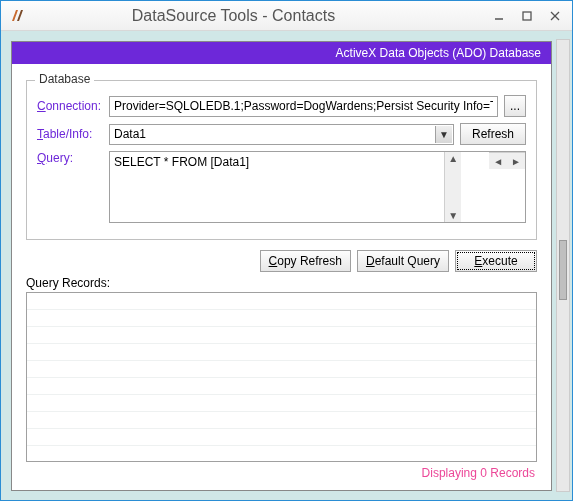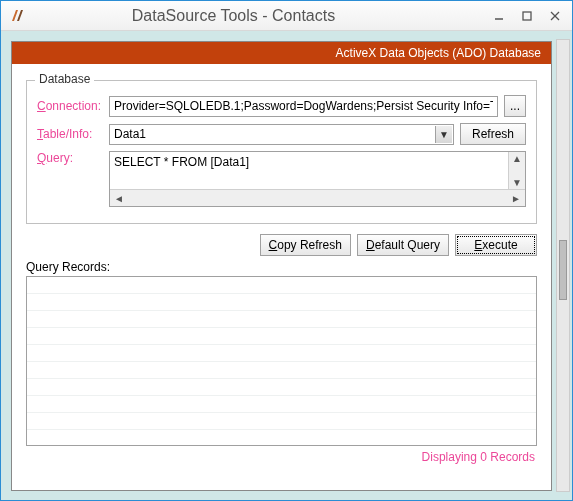--- a/index.html
+++ b/index.html
@@ -66,21 +66,21 @@
   }
 
   
   .panel {
     background: #fff;
     border: 1px solid #888;
     height: 450px;
     display: flex; flex-direction: column;
   }
   .panel-header {
-    background: #c2410c;
+    background: #6d28d9;
     color: #fff;
     font-size: 12px;
     line-height: 20px;
     padding: 1px 10px;
     text-align: right;
   }
   .panel-body {
     flex: 1;
     padding: 8px 14px 19px 14px;
     position: relative;
@@ -103,21 +103,21 @@
     font-size: 12px;
   }
   .row {
     display: flex;
     align-items: center;
     margin-bottom: 6px;
   }
   .lbl {
     width: 72px;
     text-align: left;
-    color: #ec4899;
+    color: #6d28d9;
   }
   .lbl .ak { text-decoration: underline; }
   .field {
     flex: 1;
   }
   input[type="text"], select {
     width: 100%;
     height: 21px;
     border: 1px solid #a0a0a0;
     background: #fff;
@@ -151,25 +151,26 @@
     background: linear-gradient(#efefef,#d7d7d7);
     border-left: 1px solid #a0a0a0;
     display: flex; align-items:center; justify-content:center;
     font-size: 10px; color:#333;
     pointer-events: none;
   }
 
   
   .query-box {
     flex:1;
-    height: 56px;
+    height: 72px;
     border: 1px solid #a0a0a0;
     position: relative;
     display: flex;
-    flex-direction: column;
+    flex-direction: row;
+    gap: 28px;
   }
   .query-inner {
     flex:1;
     display:flex;
   }
   textarea.query {
     flex: 1;
     border: none;
     outline: none;
     resize: none;

